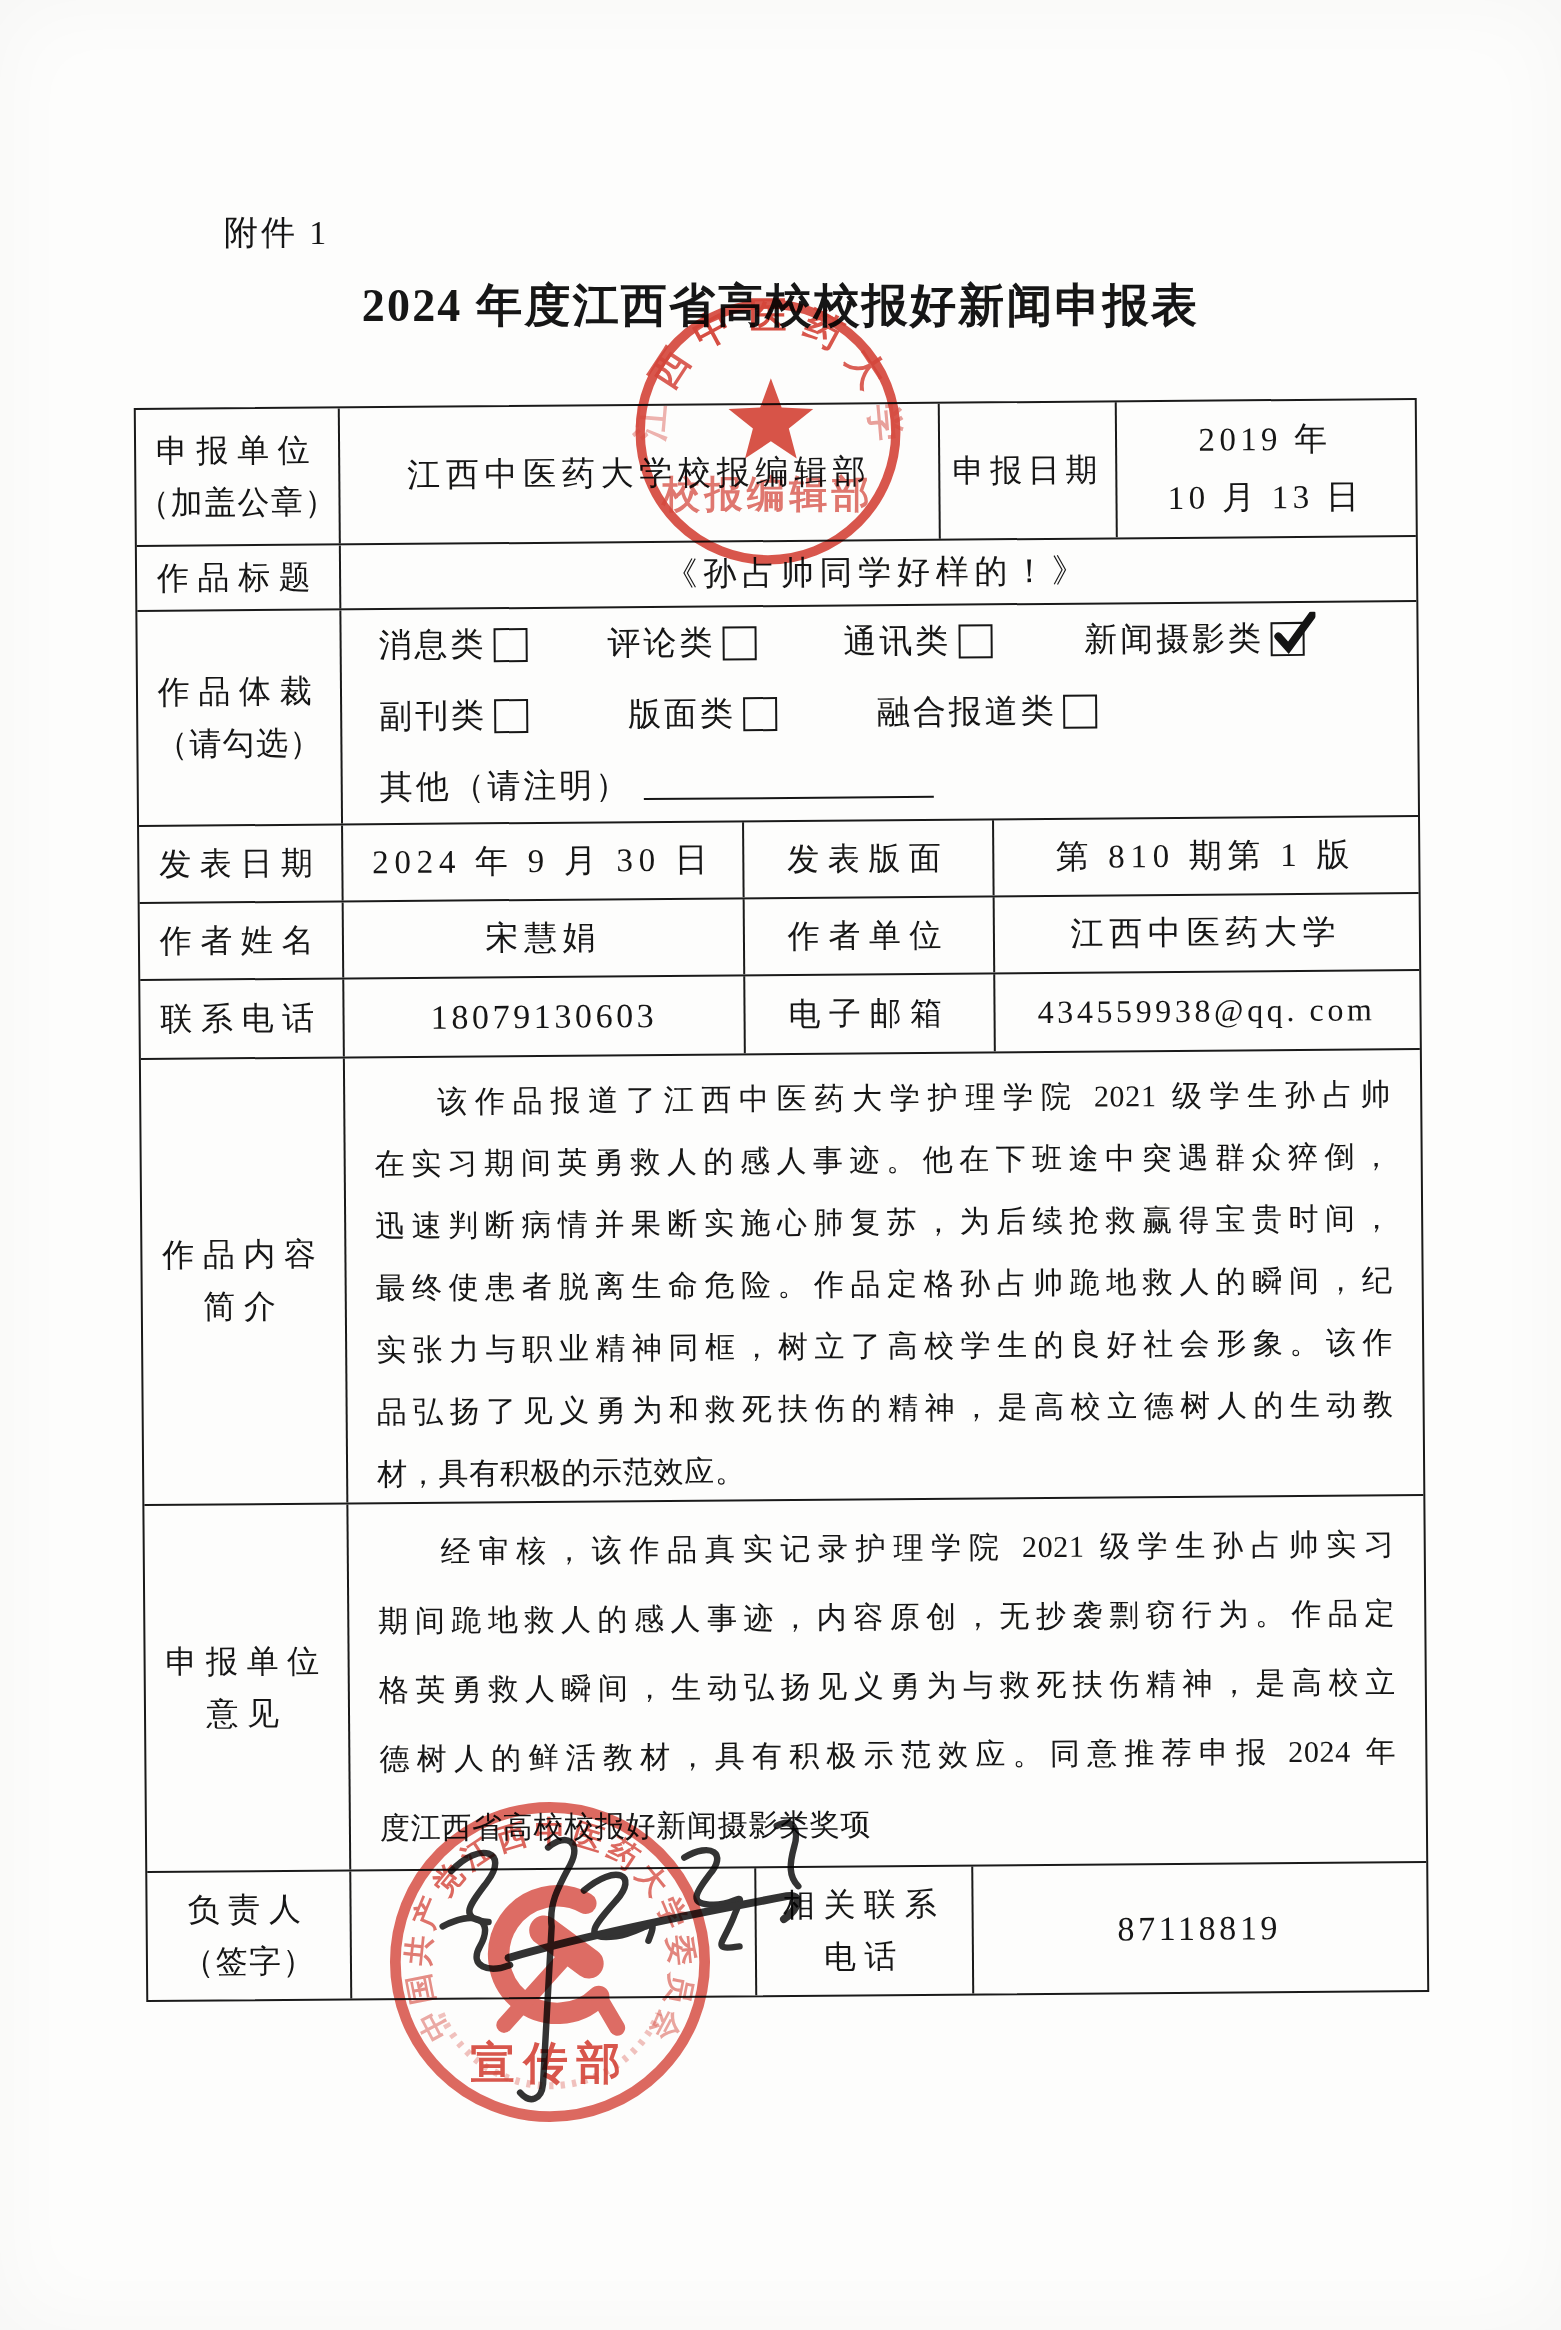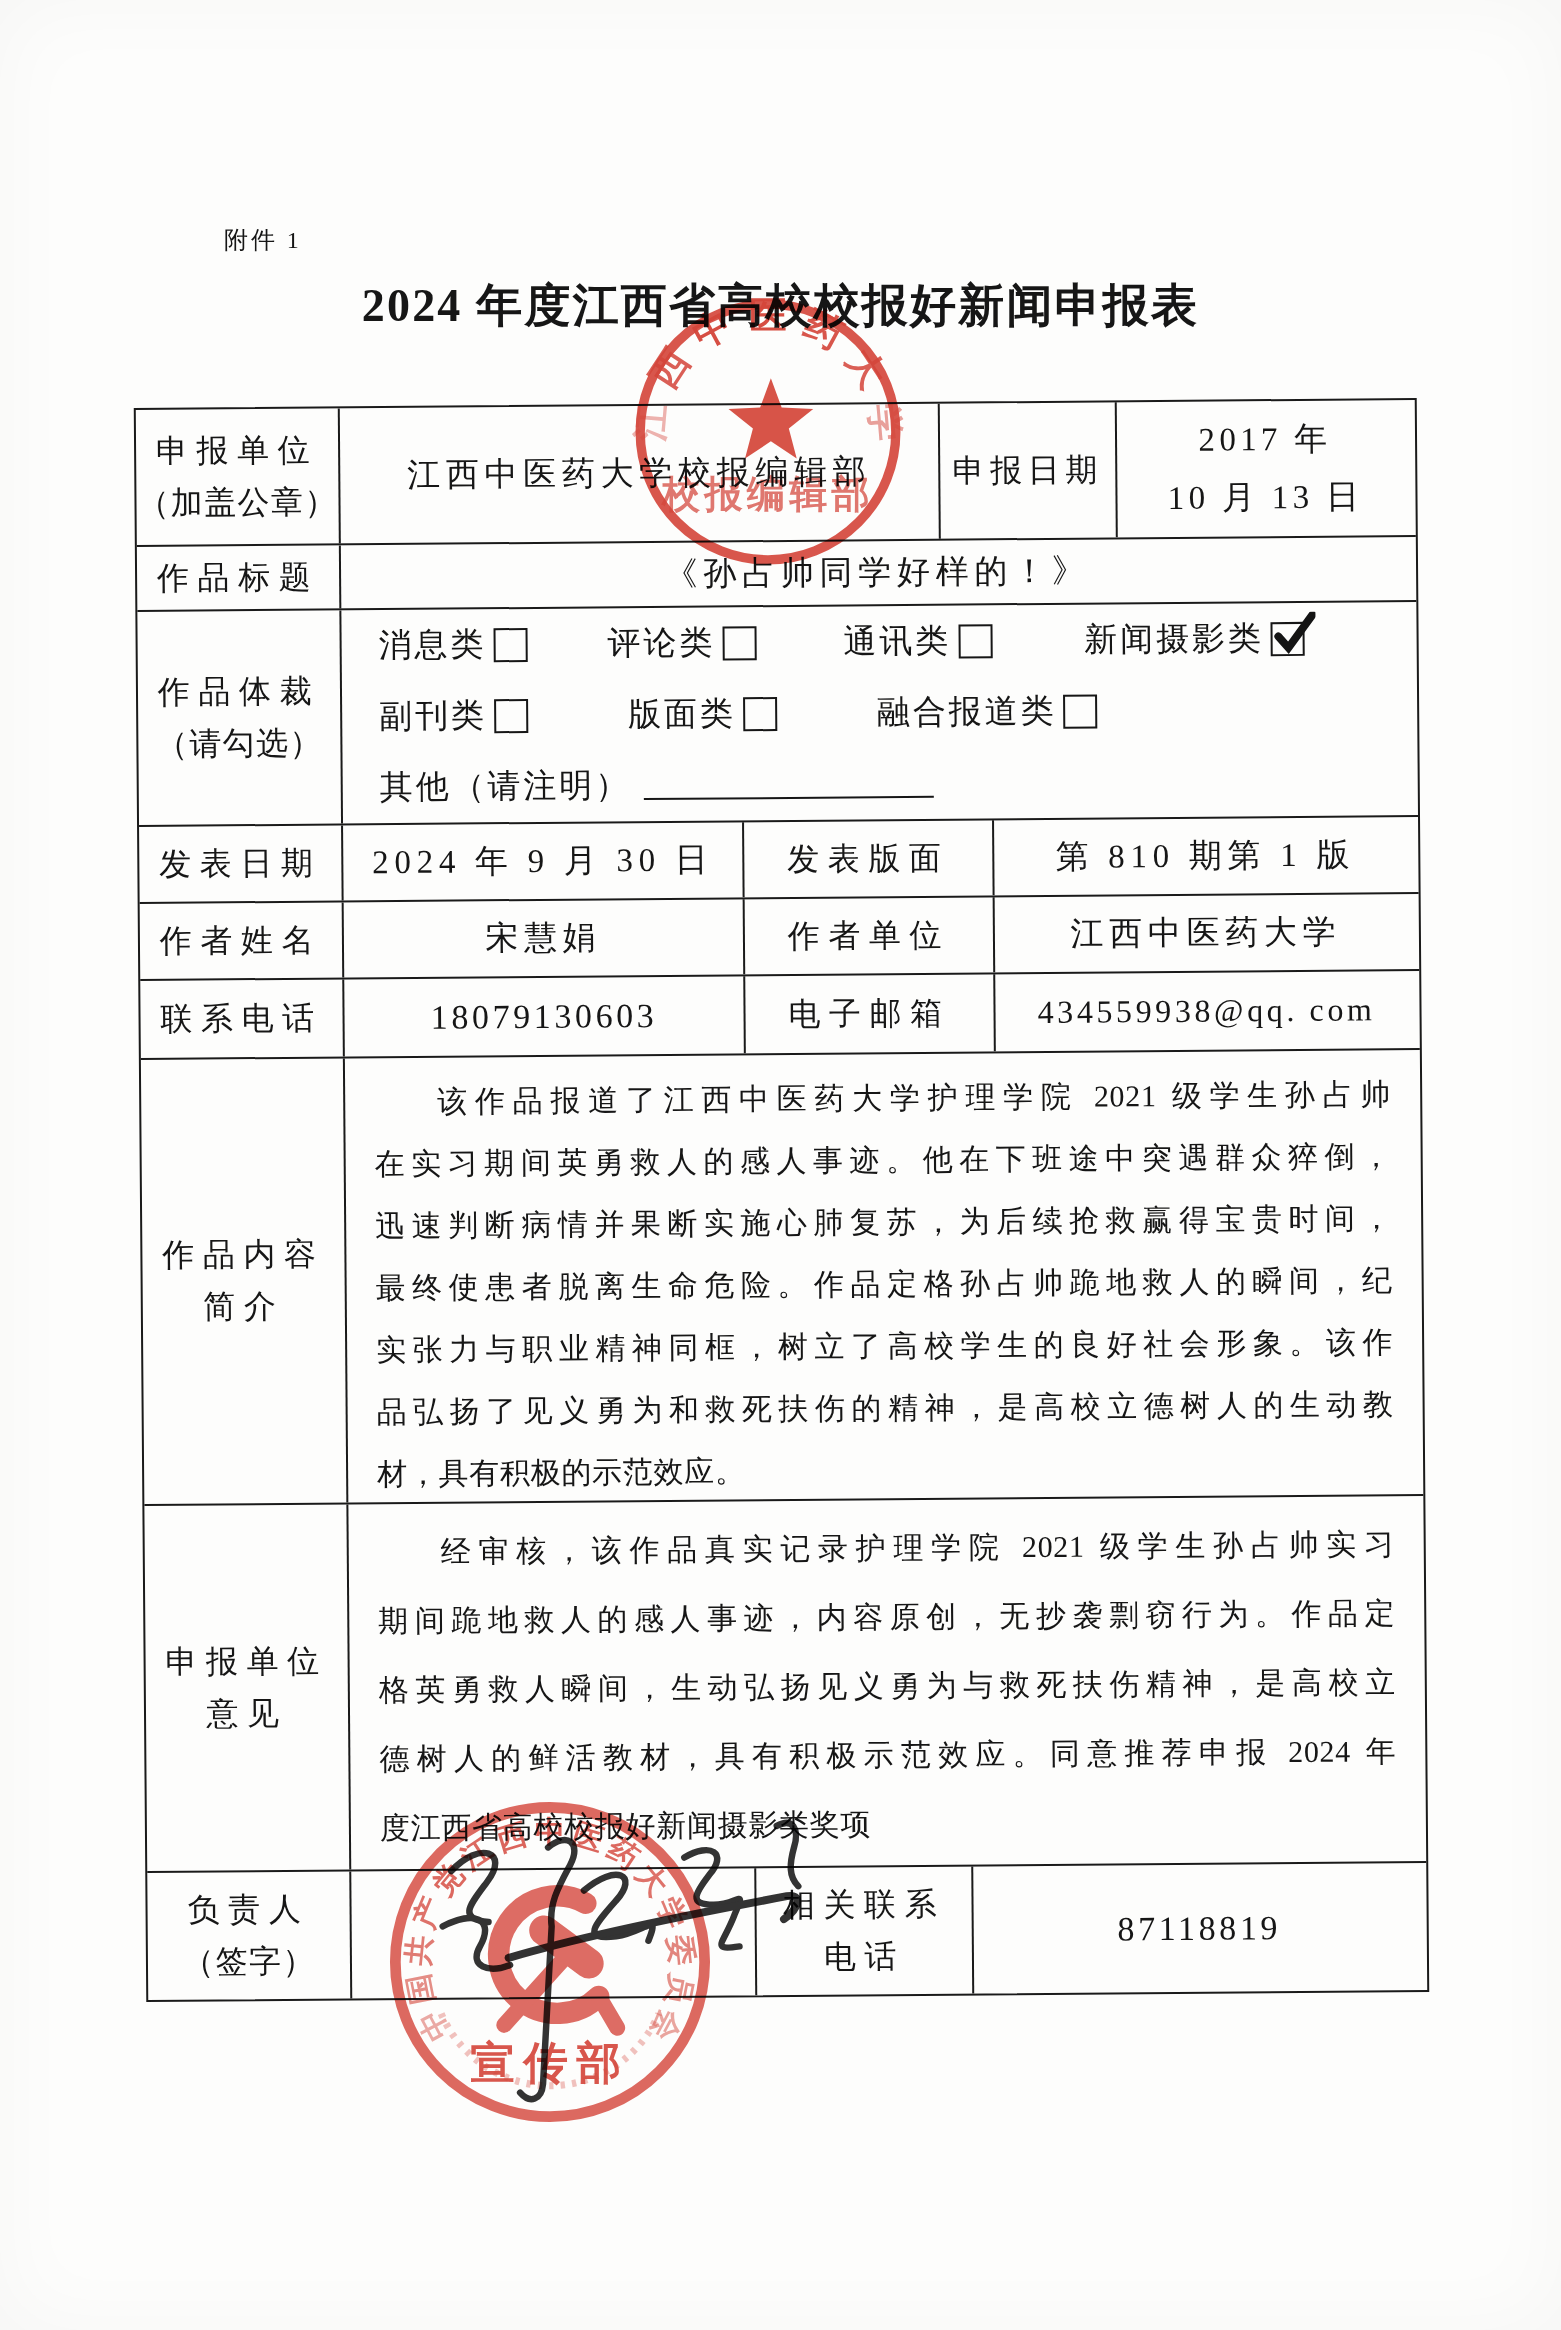--- a/index.html
+++ b/index.html
@@ -1,20 +1,20 @@
 <!DOCTYPE html>
 <html style="font-size:11.5px"><head>
 <meta charset="utf-8">
 <style>
   html,body{margin:0;padding:0;background:#ffffff;}
   body{width:1561px;height:2330px;overflow:hidden;
        font-family:"Liberation Serif","DejaVu Serif",serif;color:#161616;}
   .page{position:relative;width:1561px;height:2330px;background:#fdfdfc;
         box-shadow:inset 0 0 86px rgba(0,0,0,0.03);}
-  .attachment{position:absolute;left:224px;top:224px;font-size:24px;letter-spacing:2.9px;}
+  .attachment{position:absolute;left:224px;top:210px;font-size:34px;letter-spacing:2.9px;}
   .title{position:absolute;left:0;top:275px;width:1561px;text-align:center;
          font-size:46px;font-weight:bold;letter-spacing:2.2px;}
   
   .form{position:absolute;left:140px;top:403px;width:1283px;
         border:2.9px solid #1a1a1a;transform:rotate(-0.45deg);box-sizing:border-box;}
   .row{display:flex;border-top:2.9px solid #1a1a1a;box-sizing:border-box;}
   .row:first-child{border-top:none;}
   .cell{border-left:2.9px solid #1a1a1a;box-sizing:border-box;display:flex;
         flex-direction:column;justify-content:center;align-items:center;
         font-size:33px;letter-spacing:4.3px;}
@@ -55,21 +55,21 @@
   <div class="form">
 
     <div class="row" style="height:135px">
       <div class="cell lbl" style="width:202px">
         <div>申报单位</div>
         <div class="sub">（加盖公章）</div>
       </div>
       <div class="cell val" style="width:600px">江西中医药大学校报编辑部</div>
       <div class="cell lbl" style="width:177px;letter-spacing:5.7px">申报日期</div>
       <div class="cell two-line" style="width:298px">
-        <div>2017 年</div>
+        <div>2019 年</div>
         <div>10 月 13 日</div>
       </div>
     </div>
 
     <div class="row" style="height:65px">
       <div class="cell lbl" style="width:202px">作品标题</div>
       <div class="cell val" style="width:1075px">《孙占帅同学好样的！》</div>
     </div>
 
     <div class="row" style="height:215px">

